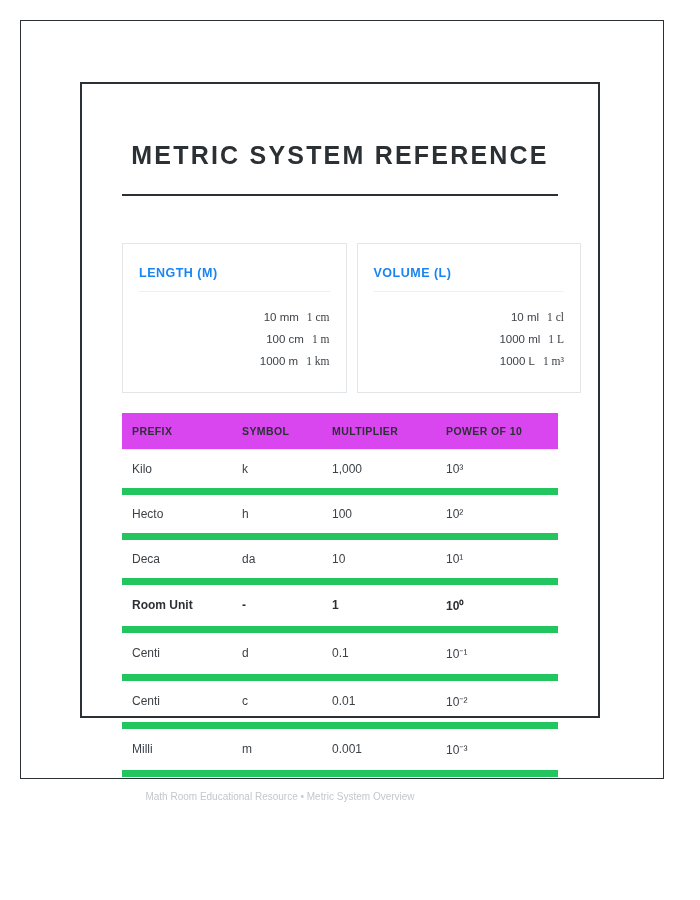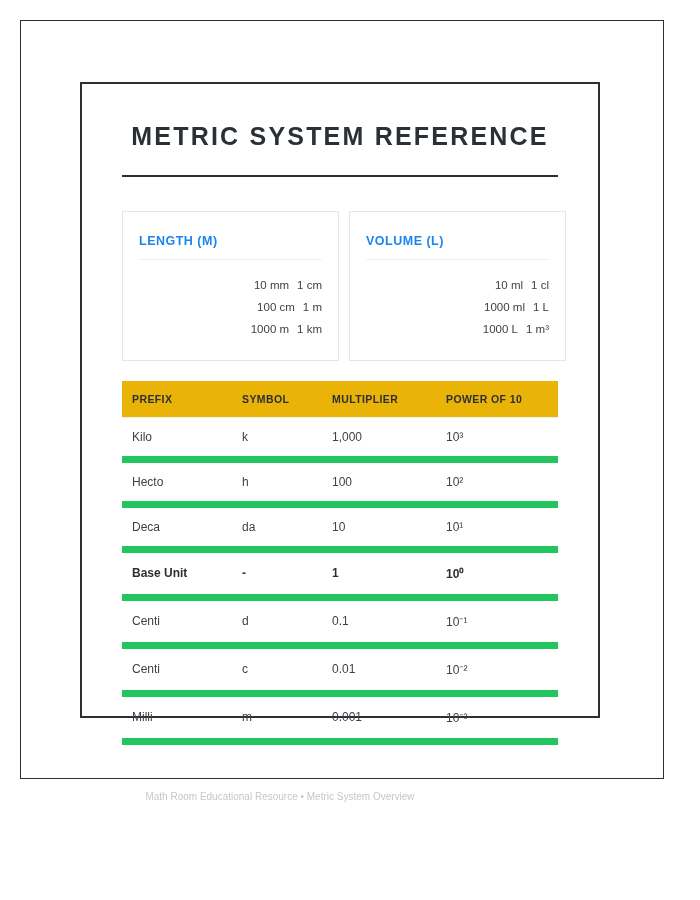--- a/index.html
+++ b/index.html
@@ -35,21 +35,21 @@
     width: 520px;
     height: 636px;
     border: 2px solid #2b3034;
     box-sizing: border-box;
   }
 
   
   #content {
     position: absolute;
     left: 80px;
-    top: 79px;
+    top: 98px;
     width: 520px;
   }
 
   .doc-header {
     padding: 0 42px;
   }
   .doc-title {
     margin: 0;
     padding-top: 44px;
     text-align: center;
@@ -70,22 +70,23 @@
   .header-rule {
     margin: 24px 0 0 0;
     height: 2px;
     background: #2b3034;
   }
 
   
   .cards-row {
     display: flex;
     gap: 10px;
-    padding: 34px 34px 0 42px;
-    box-sizing: border-box;
+    padding: 34px 19px 0 42px;
+    box-sizing: border-box;
+    margin-top: 13px;
   }
   .card {
     flex: 1 1 0;
     border: 1px solid #e3e6e9;
     box-sizing: border-box;
     padding: 22px 16px 20px 16px;
     background: #ffffff;
     min-width: 0;
   }
   .card-title {
@@ -103,34 +104,34 @@
   .conv-row {
     display: flex;
     justify-content: flex-end;
     align-items: baseline;
     font-size: 11.5px;
     color: #3c4248;
     padding: 5px 0;
     white-space: nowrap;
   }
   .conv-from { text-align: left; }
-  .conv-to { text-align: right; padding-left: 8px; }
+  .conv-to { text-align: right; padding-left: 8px; font-family: Liberation Serif, serif; }
 
   
   .table-wrap {
     padding: 20px 42px 0 42px;
     box-sizing: border-box;
   }
   table.prefix-table {
     width: 100%;
     border-collapse: collapse;
     table-layout: fixed;
   }
   table.prefix-table th {
-    background: #eab308;
+    background: #d946ef;
     font-size: 10.5px;
     font-weight: bold;
     letter-spacing: 0.4px;
     color: #2b3034;
     text-align: left;
     padding: 12px 0 12px 10px;
     border-bottom: 1px solid #eceef0;
     white-space: nowrap;
   }
   table.prefix-table td {
@@ -246,21 +247,21 @@
           <td>100</td>
           <td>10²</td>
         </tr>
         <tr>
           <td>Deca</td>
           <td>da</td>
           <td>10</td>
           <td>10¹</td>
         </tr>
         <tr class="base-row">
-          <td>Base Unit</td>
+          <td>Room Unit</td>
           <td>-</td>
           <td>1</td>
           <td>10⁰</td>
         </tr>
         <tr>
           <td>Centi</td>
           <td>d</td>
           <td>0.1</td>
           <td>10⁻¹</td>
         </tr>

